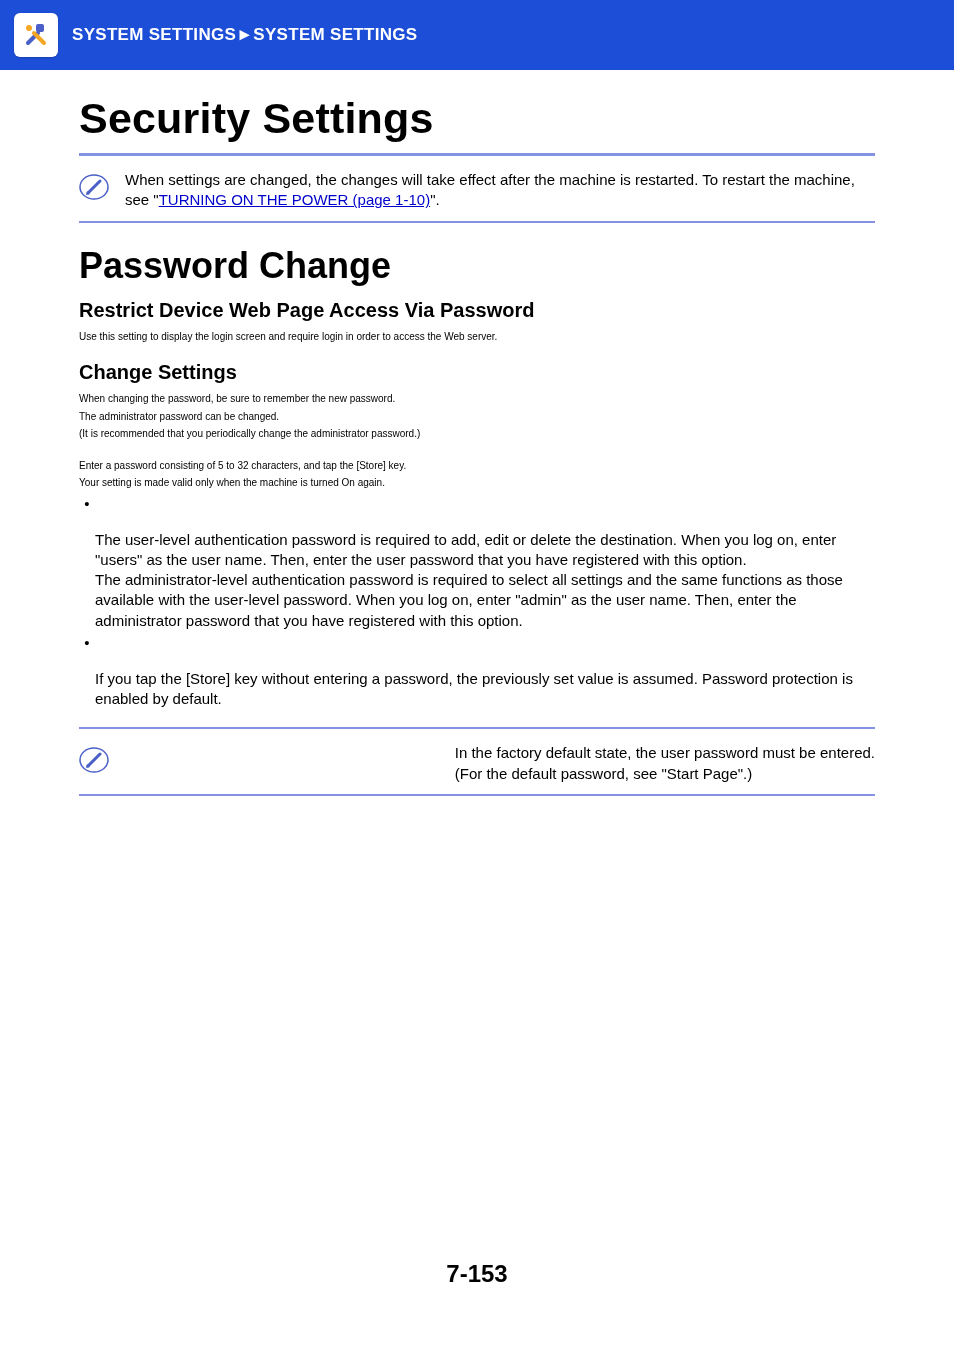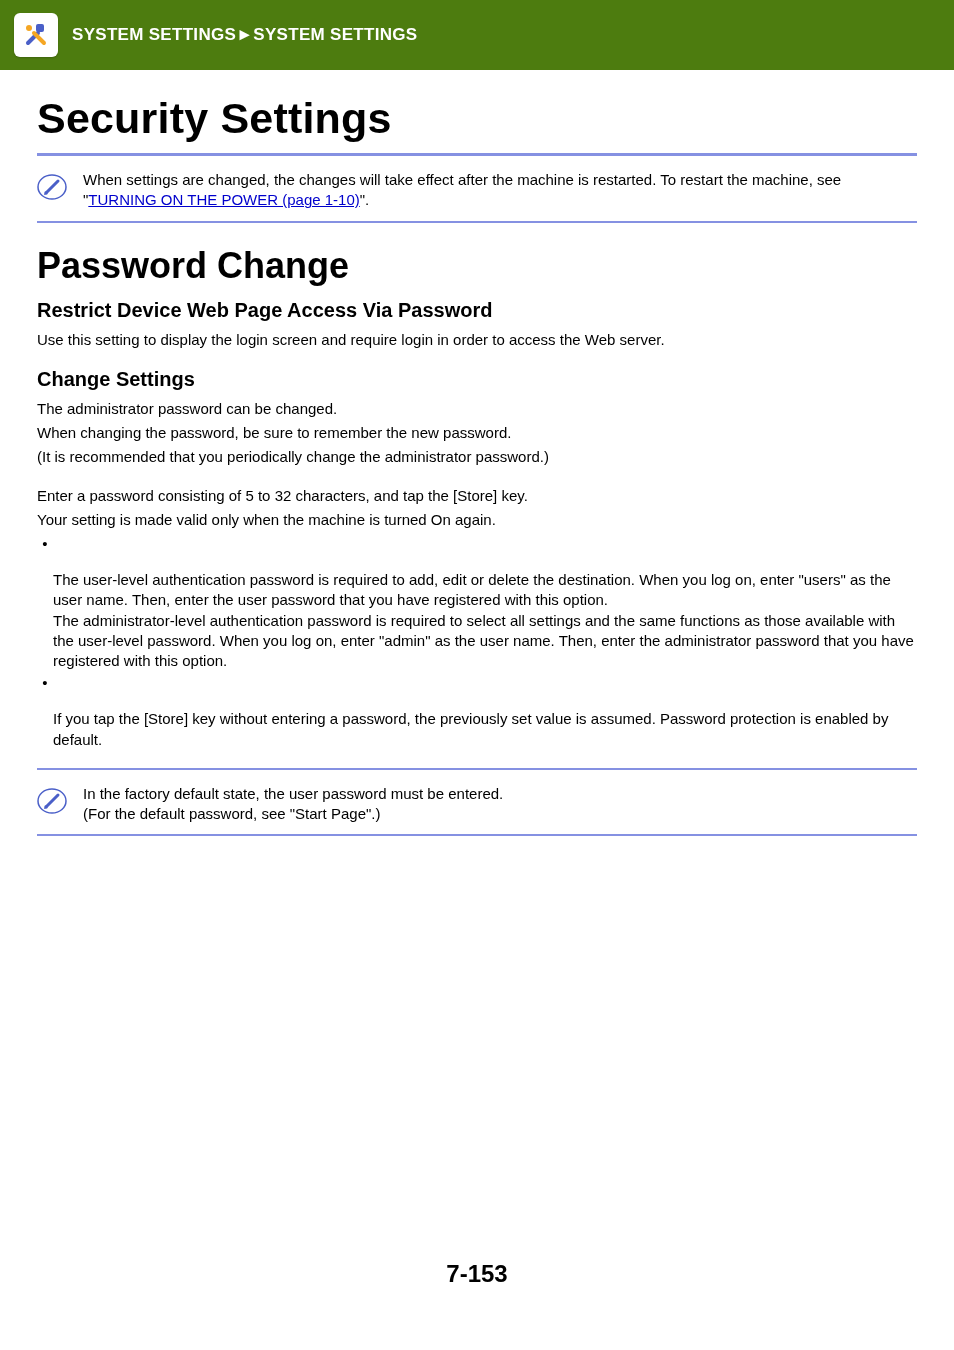--- a/index.html
+++ b/index.html
@@ -5,21 +5,21 @@
   * { margin: 0; padding: 0; box-sizing: border-box; }
   body {
     font-family: Arial, Helvetica, sans-serif;
     width: 954px;
     height: 1350px;
     background: #ffffff;
     color: #000;
     position: relative;
   }
   .header-bar {
-    background: #4d7c0f;
+    background: #1d4ed8;
     height: 70px;
     display: flex;
     align-items: center;
     padding-left: 14px;
   }
   .header-icon-box {
     width: 44px;
     height: 44px;
     background: #fff;
     border-radius: 6px;
@@ -29,21 +29,21 @@
     margin-right: 14px;
     box-shadow: 0 1px 2px rgba(0,0,0,0.2);
   }
   .breadcrumb {
     color: #fff;
     font-weight: bold;
     font-size: 17px;
     letter-spacing: 0.3px;
   }
   .content {
-    padding: 0 37px;
+    padding: 0 79px;
   }
   h1.page-title {
     font-size: 43px;
     font-weight: bold;
     margin-top: 24px;
     margin-bottom: 10px;
     letter-spacing: 0.2px;
   }
   .rule-blue {
     border: none;
@@ -53,20 +53,21 @@
   .rule-blue-thin {
     border: none;
     border-top: 2px solid #8591e2;
     margin-top: 6px;
     margin-bottom: 14px;
   }
   .info-row {
     display: flex;
     align-items: flex-start;
     margin-bottom: 10px;
+    justify-content: space-between;
   }
   .info-icon {
     width: 30px;
     height: 30px;
     flex-shrink: 0;
     margin-right: 16px;
     margin-top: 2px;
   }
   .info-text {
     font-size: 15px;
@@ -82,21 +83,21 @@
     margin-top: 22px;
     margin-bottom: 12px;
   }
   h3.sub-title {
     font-size: 20px;
     font-weight: bold;
     margin-top: 10px;
     margin-bottom: 8px;
   }
   p.body-text {
-    font-size: 15px;
+    font-size: 10px;
     line-height: 1.35;
     margin-bottom: 4px;
   }
   .spacer-sm { height: 14px; }
   .bullet-list {
     font-size: 15px;
     line-height: 1.35;
   }
   .bullet-item {
     display: flex;
@@ -155,22 +156,22 @@
     </div>
   </div>
   <hr class="rule-blue-thin">
 
   <h2 class="section-title">Password Change</h2>
 
   <h3 class="sub-title">Restrict Device Web Page Access Via Password</h3>
   <p class="body-text">Use this setting to display the login screen and require login in order to access the Web server.</p>
 
   <h3 class="sub-title" style="margin-top:18px">Change Settings</h3>
+  <p class="body-text">When changing the password, be sure to remember the new password.</p>
   <p class="body-text">The administrator password can be changed.</p>
-  <p class="body-text">When changing the password, be sure to remember the new password.</p>
   <p class="body-text">(It is recommended that you periodically change the administrator password.)</p>
   <div class="spacer-sm"></div>
   <p class="body-text">Enter a password consisting of 5 to 32 characters, and tap the [Store] key.</p>
   <p class="body-text">Your setting is made valid only when the machine is turned On again.</p>
 
   <div class="bullet-list">
     <div class="bullet-item">
       <div class="bullet-mark">•</div>
       <div class="bullet-body">
         <span>The user-level authentication password is required to add, edit or delete the destination. When you log on, enter "users" as the user name. Then, enter the user password that you have registered with this option.</span><br>

